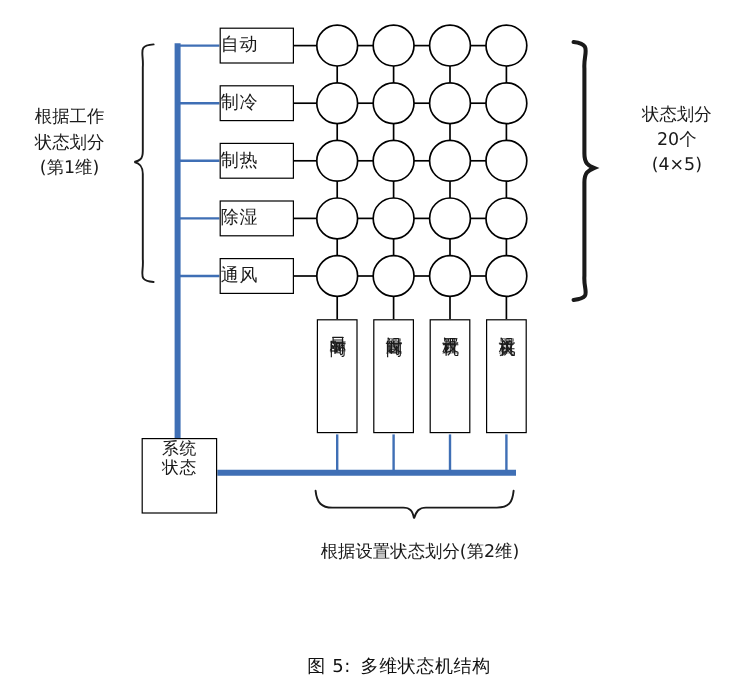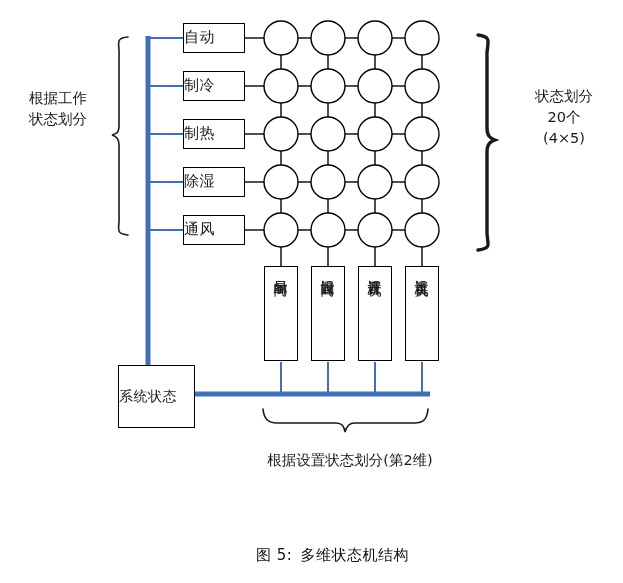--- a/index.html
+++ b/index.html
@@ -48,22 +48,23 @@
     height: 95px;
     writing-mode: vertical-rl;
     text-orientation: upright;
     font-size: 14px;
     letter-spacing: 1px;
     padding-top: 2px;
   }
   .sys-box {
     left: 118px;
     top: 365px;
-    width: 77px;
+    width: 63px;
     height: 63px;
+    flex-direction: column;
     font-size: 14px;
     letter-spacing: 0.5px;
   }
   .sys-box span { display: block; }
   .text-label {
     position: absolute;
     font-size: 14.5px;
     line-height: 1.45;
     text-align: center;
     white-space: nowrap;
@@ -224,20 +225,21 @@
   </div>
 
   <div class="node-box sys-box">
     <span>系统</span>
     <span>状态</span>
   </div>
 
   <div class="text-label" id="left-dim-label">
     <div>根据工作</div>
     <div>状态划分</div>
+    <div>(第1维)</div>
   </div>
 
   <div class="text-label" id="right-dim-label">
     <div>状态划分</div>
     <div>20个</div>
     <div>(4×5)</div>
   </div>
 
   <div class="text-label" id="bottom-dim-label">根据设置状态划分(第2维)</div>
 

